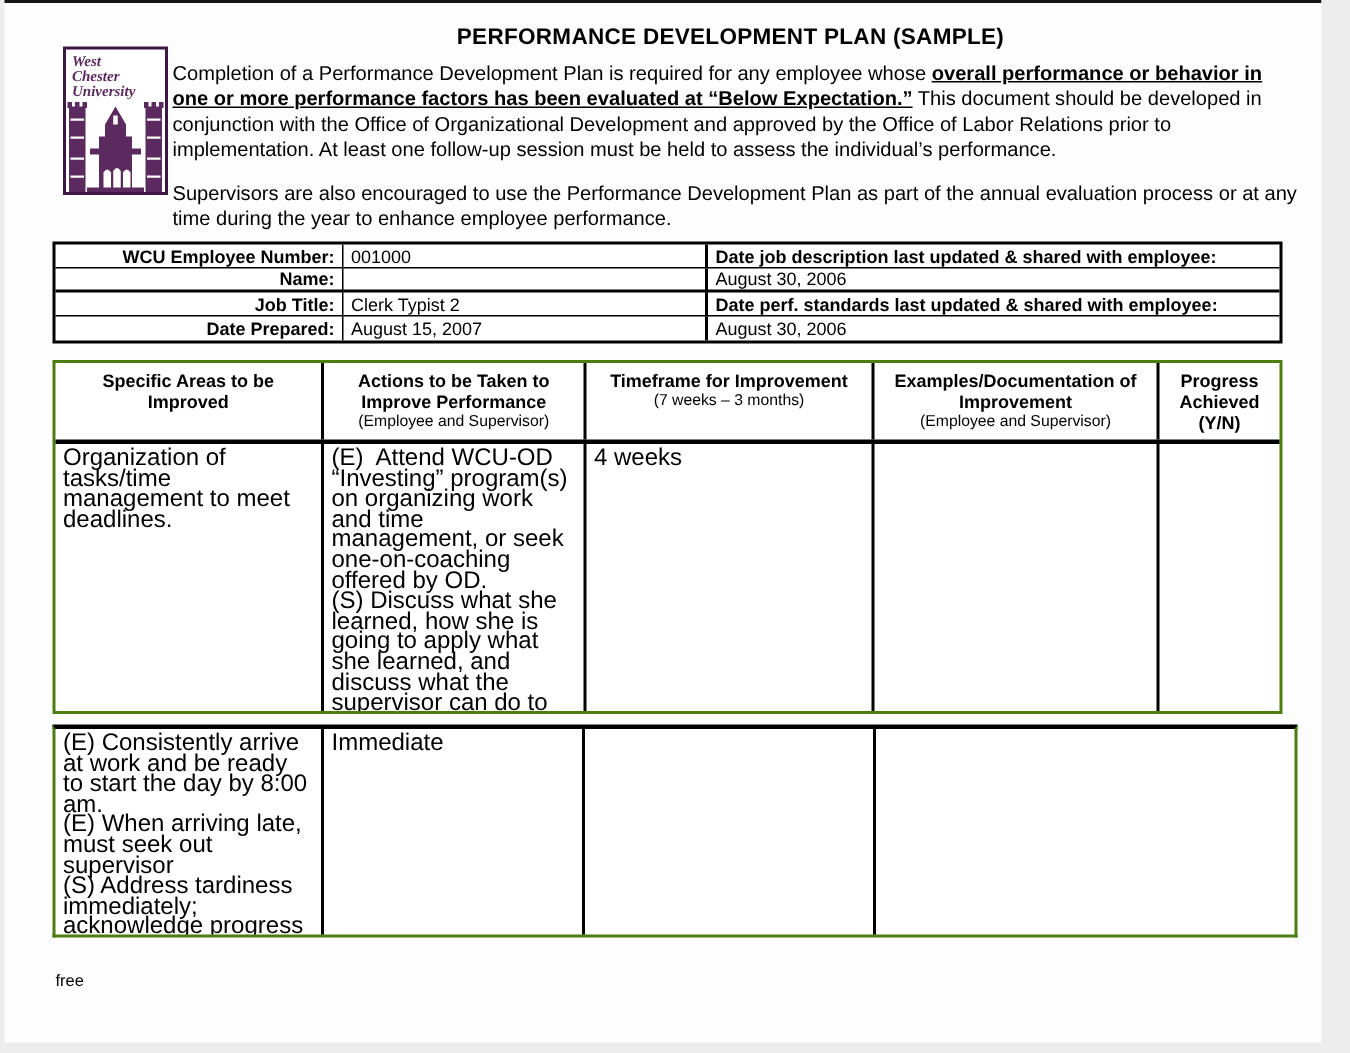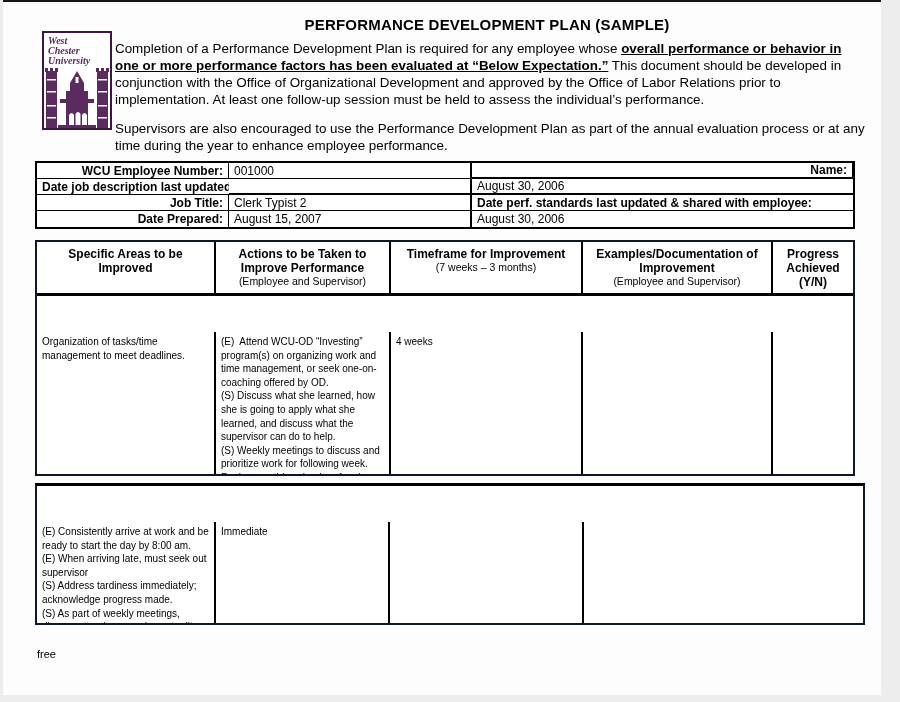--- a/index.html
+++ b/index.html
@@ -26,32 +26,32 @@
   .info-table{position:absolute;left:35px;top:161px;width:820px;border:2px solid #000;background:#fff;box-sizing:border-box;
     display:grid;grid-template-columns:192px 243px 1fr;grid-auto-rows:16px;font-size:12px;line-height:14px;}
   .info-table .cell{padding:0 5px;overflow:hidden;white-space:nowrap;box-sizing:border-box;display:flex;align-items:center;}
   .info-table .lbl{justify-content:flex-end;font-weight:bold;border-right:1px solid #000;padding-left:16px;}
   .info-table .val{border-right:2px solid #000;}
   .info-table .r-b{font-weight:bold;}
   .info-table .bb1{border-bottom:1px solid #000;}
   .info-table .bb2{border-bottom:2px solid #000;}
 
   
-  .plan-table{position:absolute;background:#fff;border:2px solid #0f172a;box-sizing:border-box;}
+  .plan-table{position:absolute;background:#fff;border:2px solid #4d7c0f;box-sizing:border-box;}
   .pt1{left:35px;top:240px;width:820px;}
   .pt2{left:35px;top:483px;width:830px;height:142px;border-top:3px solid #000;}
   .pt-header{display:grid;grid-template-columns:179px 175px 192px 190px 1fr;border-bottom:3px solid #000;}
   .pt-header .hcell{border-right:2px solid #000;text-align:center;padding:5px 4px 4px 4px;min-height:43px;box-sizing:border-box;}
   .pt-header .hcell:last-child{border-right:none;}
   .hcell .htitle{font-size:12px;font-weight:bold;line-height:14px;}
   .hcell .hsub{font-size:10.5px;line-height:13px;font-weight:normal;}
   .pt-body{display:grid;grid-template-columns:179px 175px 192px 190px 1fr;}
   .pt1 .pt-body{height:178px;}
   .pt2 .pt-body{height:100%;grid-template-columns:179px 174px 194px 190px 1fr;}
-  .pt-body .bcell{border-right:2px solid #000;padding:3px 5px;font-size:10px;line-height:13.6px;white-space:pre-wrap;box-sizing:border-box;overflow:hidden;margin-top:36px;}
+  .pt-body .bcell{border-right:2px solid #000;padding:3px 5px;font-size:16px;line-height:13.6px;white-space:pre-wrap;box-sizing:border-box;overflow:hidden;}
   .pt-body .bcell:last-child{border-right:none;}
 
   .free-note{position:absolute;left:37px;top:648px;font-size:11px;}
 </style>
 </head>
 <body>
 
 <div class="page">
 
   <div class="edge-top"></div>
@@ -104,23 +104,23 @@
 
   <div class="title">PERFORMANCE DEVELOPMENT PLAN (SAMPLE)</div>
 
   <div class="para1"><span>Completion of a Performance Development Plan is required for any employee whose </span><span class="bu">overall performance or behavior in one or more performance factors has been evaluated at “Below Expectation.”</span><span>  This document should be developed in conjunction with the Office of Organizational Development and approved by the Office of Labor Relations prior to implementation.  At least one follow-up session must be held to assess the individual’s performance.</span></div>
 
   <div class="para2">Supervisors are also encouraged to use the Performance Development Plan as part of the annual evaluation process or at any time during the year to enhance employee performance.</div>
 
   <div class="info-table">
     <div class="cell lbl bb1">WCU Employee Number:</div>
     <div class="cell val bb1">001000</div>
+    <div class="cell r-b bb1">Date job description last updated &amp; shared with employee:</div>
+
     <div class="cell lbl bb2">Name:</div>
-
-    <div class="cell r-b bb1">Date job description last updated &amp; shared with employee:</div>
     <div class="cell val bb2"></div>
     <div class="cell bb2">August 30, 2006</div>
 
     <div class="cell lbl bb1">Job Title:</div>
     <div class="cell val bb1">Clerk Typist 2</div>
     <div class="cell r-b bb1">Date perf. standards last updated &amp; shared with employee:</div>
 
     <div class="cell lbl">Date Prepared:</div>
     <div class="cell val">August 15, 2007</div>
     <div class="cell">August 30, 2006</div>

